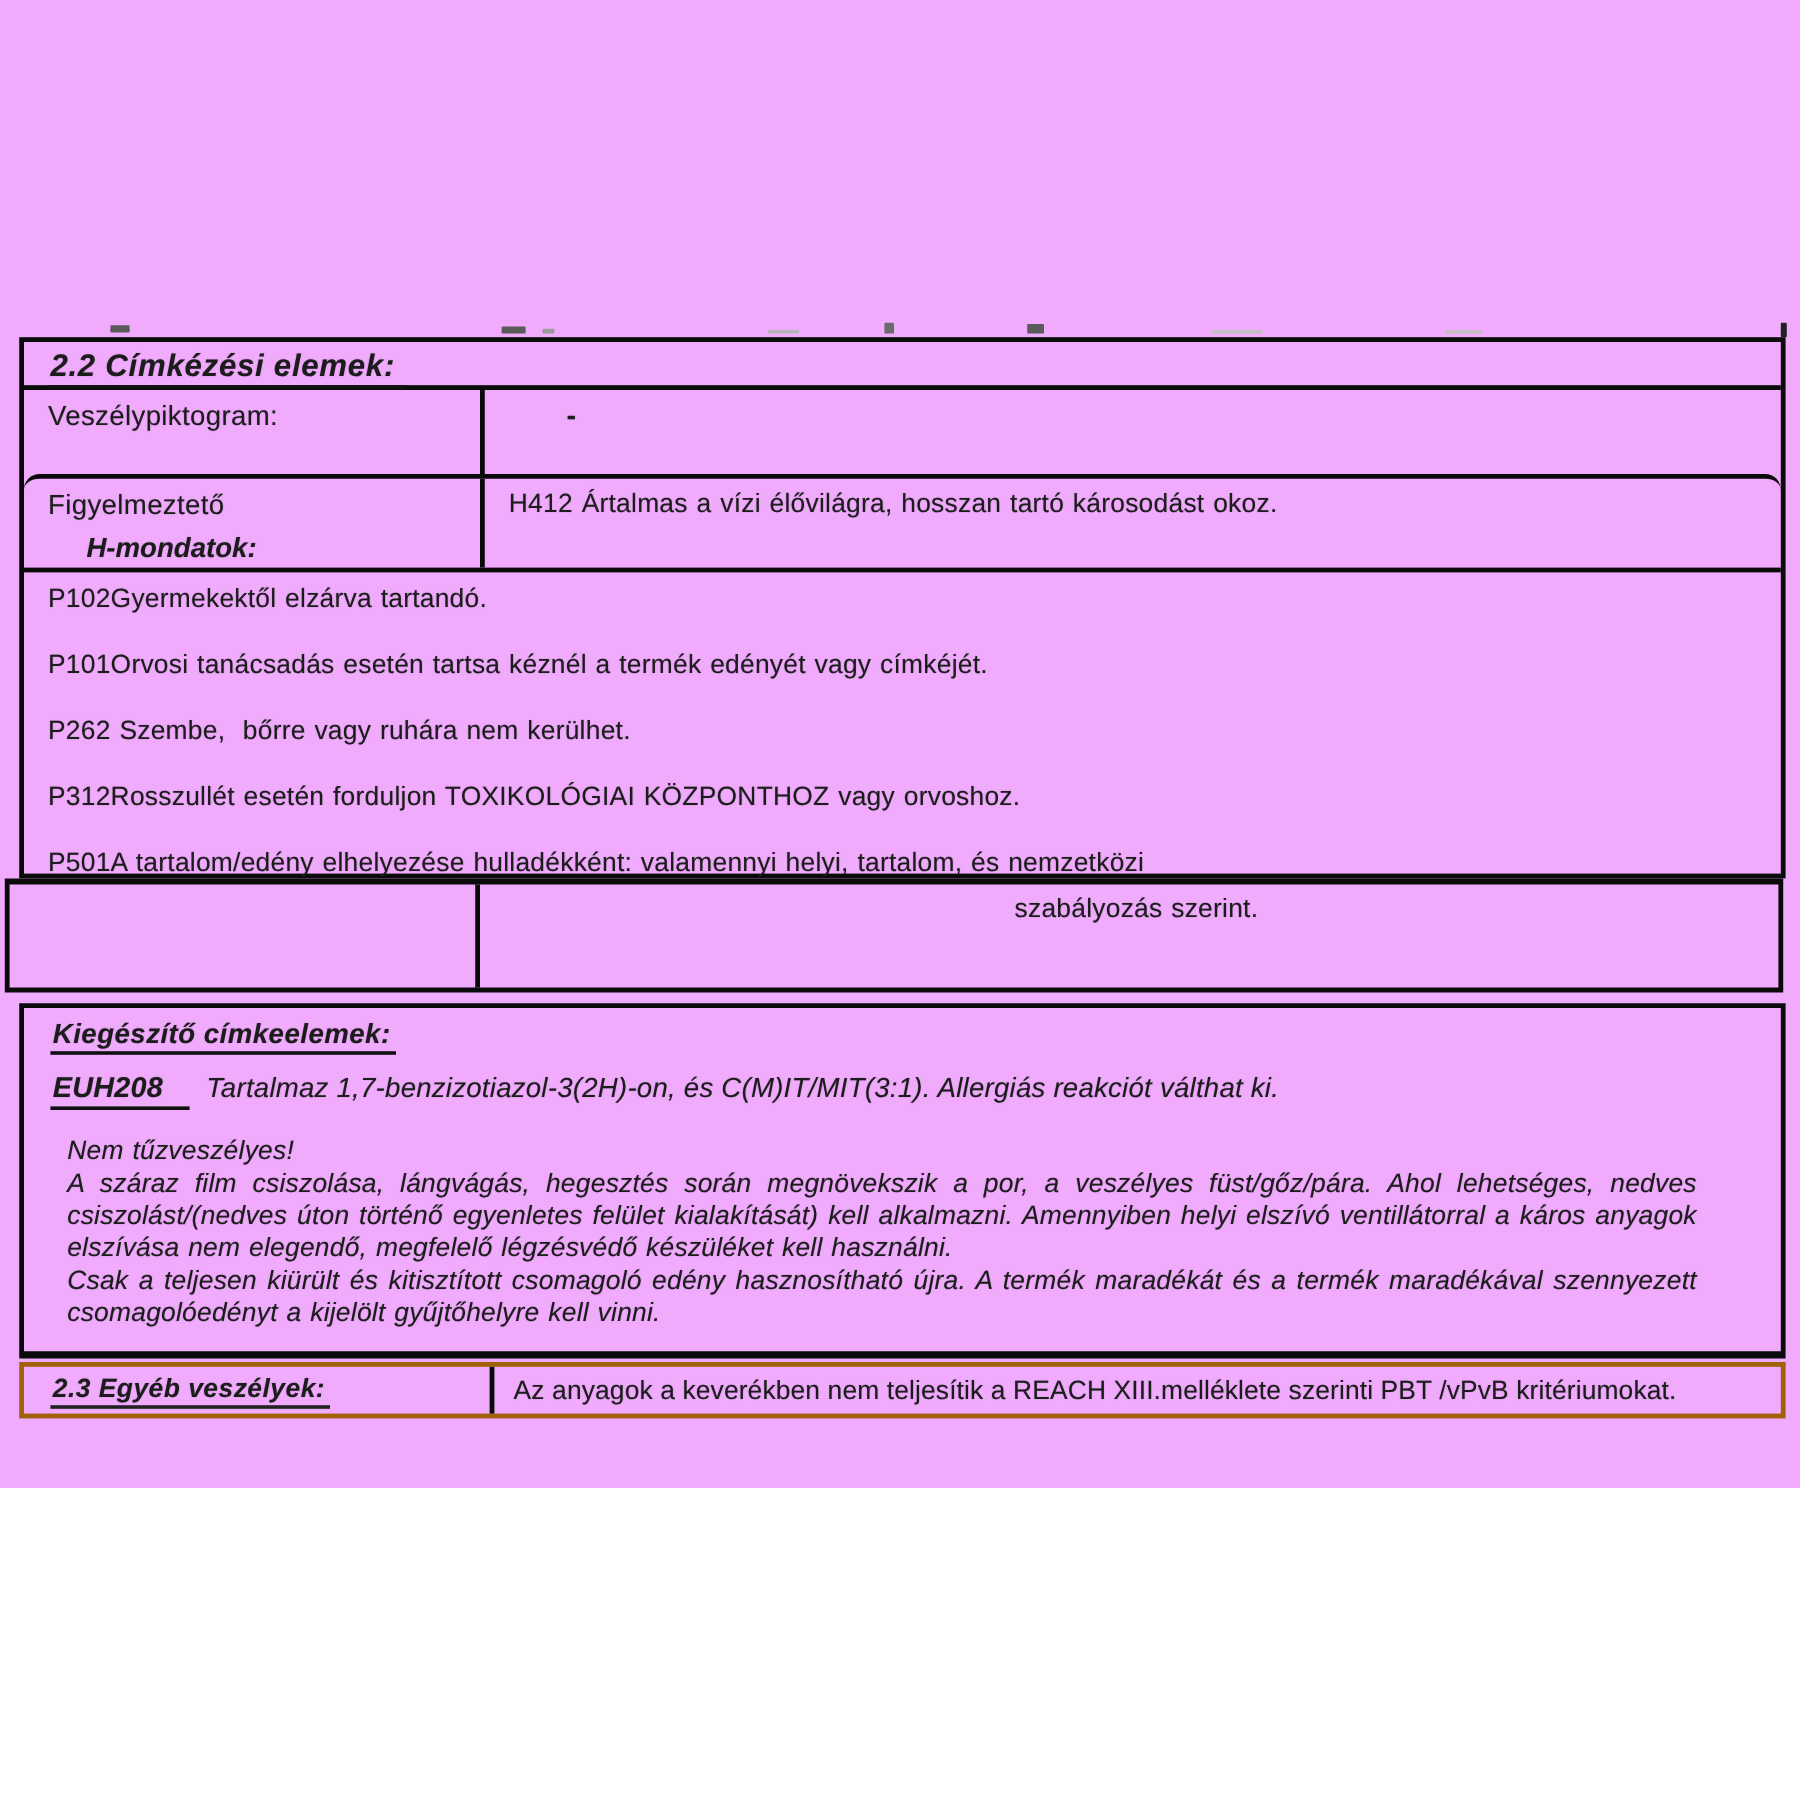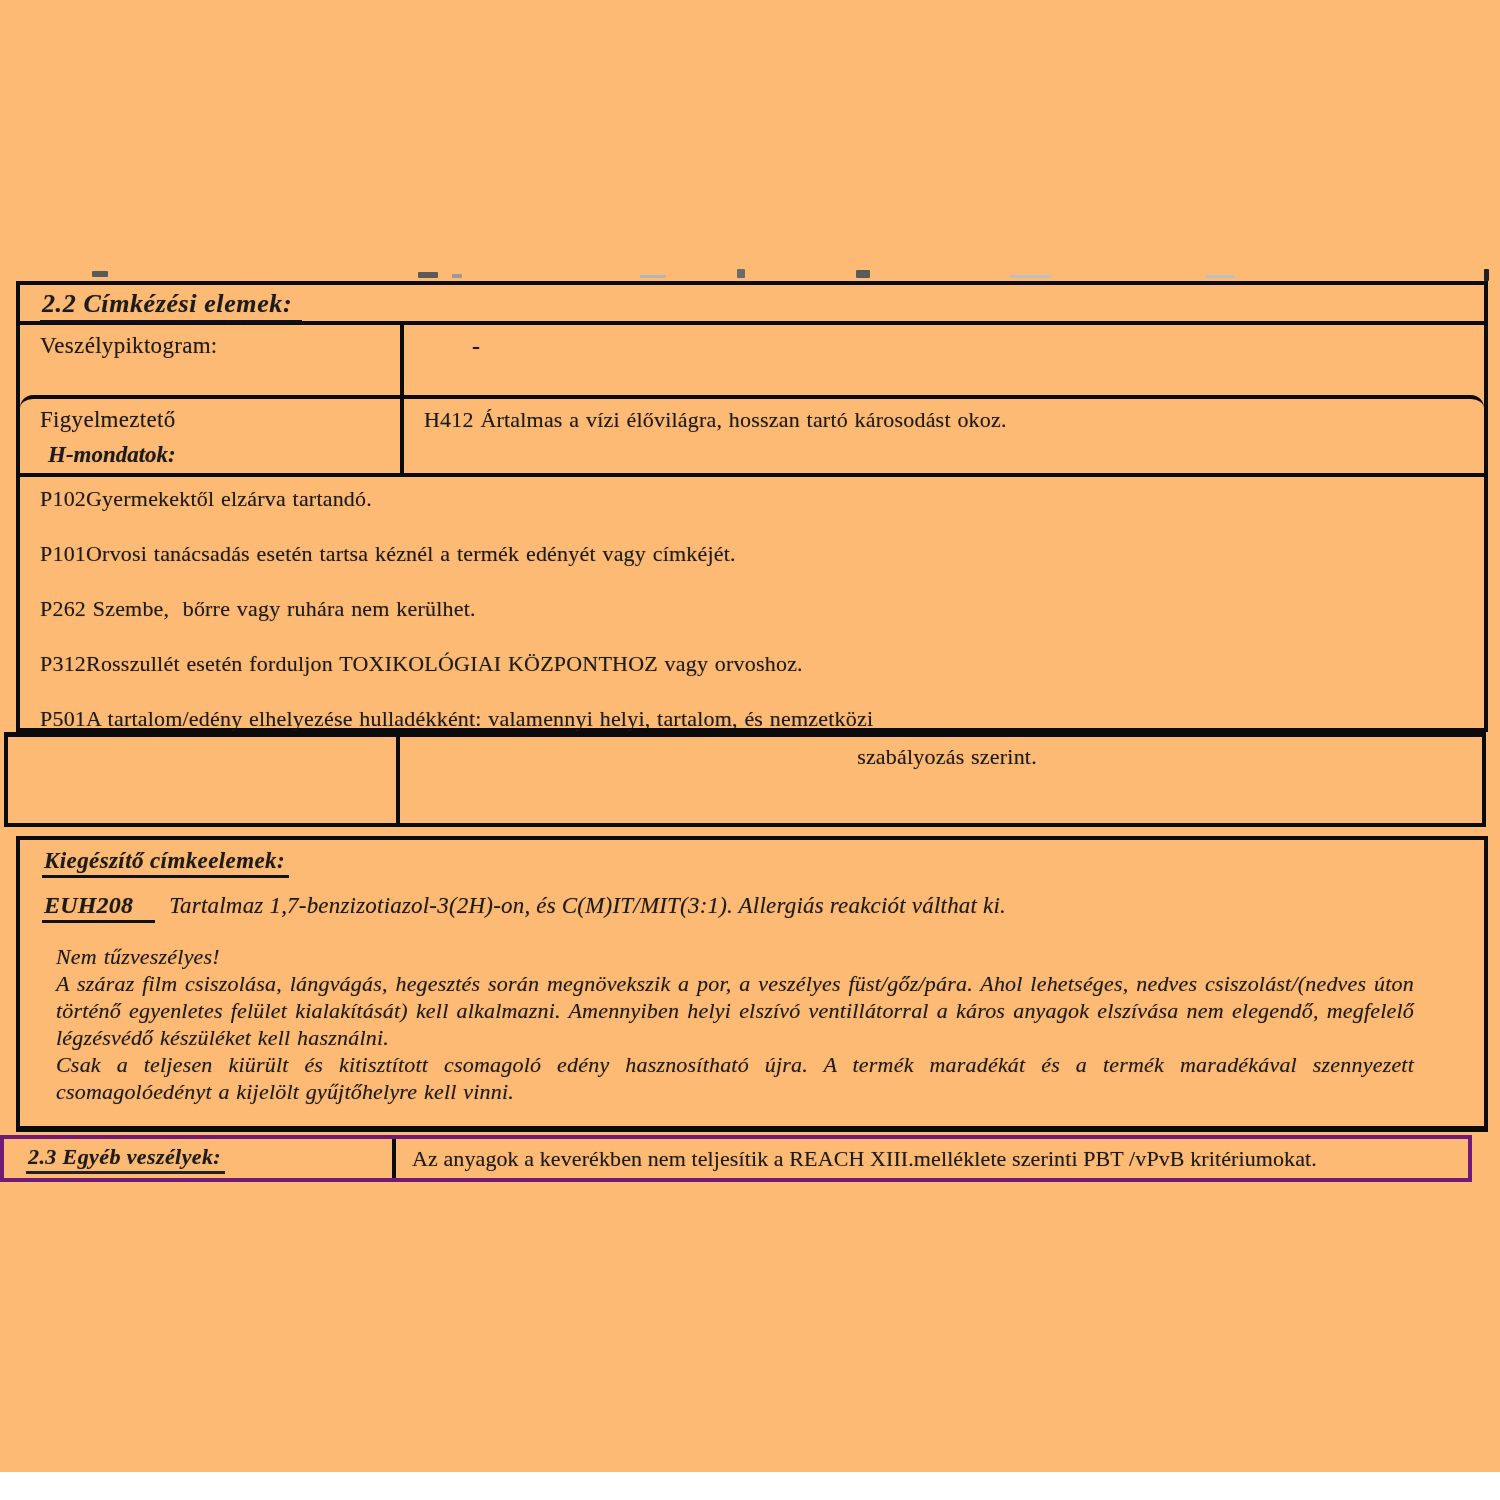--- a/index.html
+++ b/index.html
@@ -1,39 +1,39 @@
 <!DOCTYPE html>
 <html><head>
 <meta charset="utf-8">
 <style>
   html,body { margin:0; padding:0; background:#ffffff; }
   .page {
-    position:relative; width:1500px; height:1472px; background:#fdba74;
-    font-family:Liberation Serif, serif; color:#1c1c1c; overflow:hidden;
+    position:relative; width:1500px; height:1240px; background:#f0abfc;
+    font-family:Liberation Sans, sans-serif; color:#1c1c1c; overflow:hidden;
     text-shadow:0 0 1px rgba(10,10,10,0.35);
   }
   .bx { box-sizing:border-box; }
 
   
   .art { position:absolute; background:#5a5a5a; border-radius:1px; }
 
   
   #t1 { position:absolute; left:16px; top:281px; width:1472px; height:451px;
         border:4px solid #0b0b0b; }
   #t1-header { height:40px; border-bottom:4px solid #0b0b0b; padding:4px 0 0 20px; }
   .sec-title { display:inline-block; font-size:26px; font-weight:bold; font-style:italic;
                letter-spacing:0.6px; border-bottom:3px solid #111; padding:0 10px 1px 2px; }
   .row { display:flex; }
   .lc { width:384px; border-right:4px solid #0b0b0b; padding:8px 8px 0 20px; }
   .rc { flex:1; padding:8px 10px 0 20px; }
   #r1 { height:70px;gap:24px; }
   #r2 { height:78px; border-top:4px solid #0b0b0b;border-radius:13px; }
   #r3 { height:255px; border-top:4px solid #0b0b0b; }
   .lbl { font-size:23px; letter-spacing:0.3px; word-spacing:1px; }
-  .lbl2 { font-size:23px; font-weight:bold; font-style:italic; margin-top:9px; padding-left:8px; }
+  .lbl2 { font-size:23px; font-weight:bold; font-style:italic; margin-top:9px; padding-left:8px;margin-left:24px; }
   .txt { font-size:22px; letter-spacing:0.2px; word-spacing:1px; white-space:pre-wrap; }
   .dash { font-size:24px; font-weight:bold; padding-left:24px; }
   .pline { font-size:22px; line-height:28px; margin:0 0 27px 0; letter-spacing:0.2px;
            word-spacing:1px; white-space:pre-wrap; }
 
   
   #t2 { position:absolute; left:4px; top:732px; width:1482px; height:95px;
         border:4px solid #0b0b0b; border-top-width:5px; display:flex;text-align:center; }
   #t2 .lc2 { width:392px; border-right:4px solid #0b0b0b; }
   #t2 .rc2 { flex:1; padding:7px 10px 0 22px; }
@@ -45,22 +45,22 @@
         letter-spacing:0.4px; border-bottom:3px solid #111; padding:0 4px 1px 2px; }
   .euh-row { margin-top:14px; font-style:italic; font-size:23px; letter-spacing:0.2px; }
   .euh-code { display:inline-block; font-weight:bold; font-size:24px;
               border-bottom:3px solid #111; padding:0 22px 1px 2px; margin-right:14px; }
   .note { margin-top:20px; font-style:italic; font-size:22px; line-height:27px;
           letter-spacing:0.2px; word-spacing:1px; padding-left:14px; }
   .note p { margin:0; text-align:justify; }
   .note p.nj { text-align:left; }
 
   
-  #t4 { position:absolute; left:0; top:1135px; width:1472px; height:47px;
-        border:4px solid #701a75; display:flex; align-items:center; }
+  #t4 { position:absolute; left:16px; top:1135px; width:1472px; height:47px;
+        border:4px solid #a16207; display:flex; align-items:center; }
   #t4 .lc4 { width:392px; border-right:4px solid #0b0b0b; height:100%;
              display:flex; align-items:center; padding-left:22px; }
   .lbl23 { display:inline-block; font-size:22px; font-weight:bold; font-style:italic;
            letter-spacing:0.4px; border-bottom:3px solid #222; padding:0 4px 1px 2px; }
   #t4 .rc4 { flex:1; padding-left:16px; font-size:22px; letter-spacing:0.1px; }
 </style>
 </head>
 <body>
 
 <div class="page">

